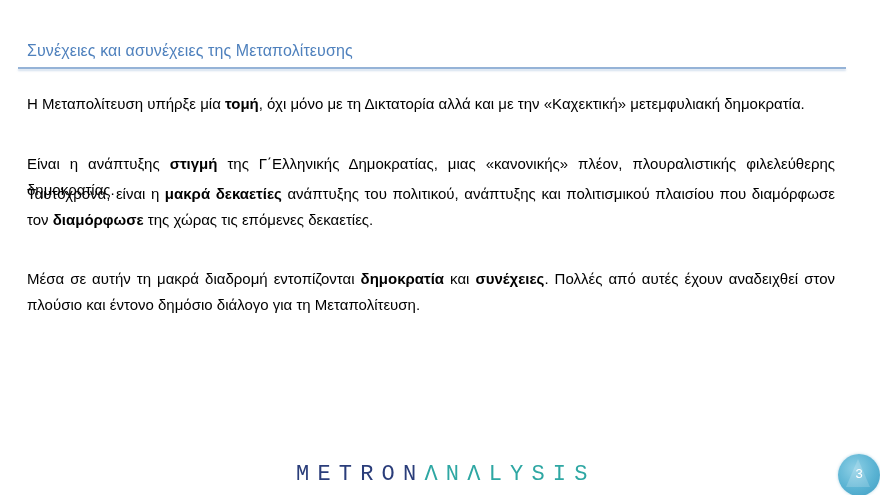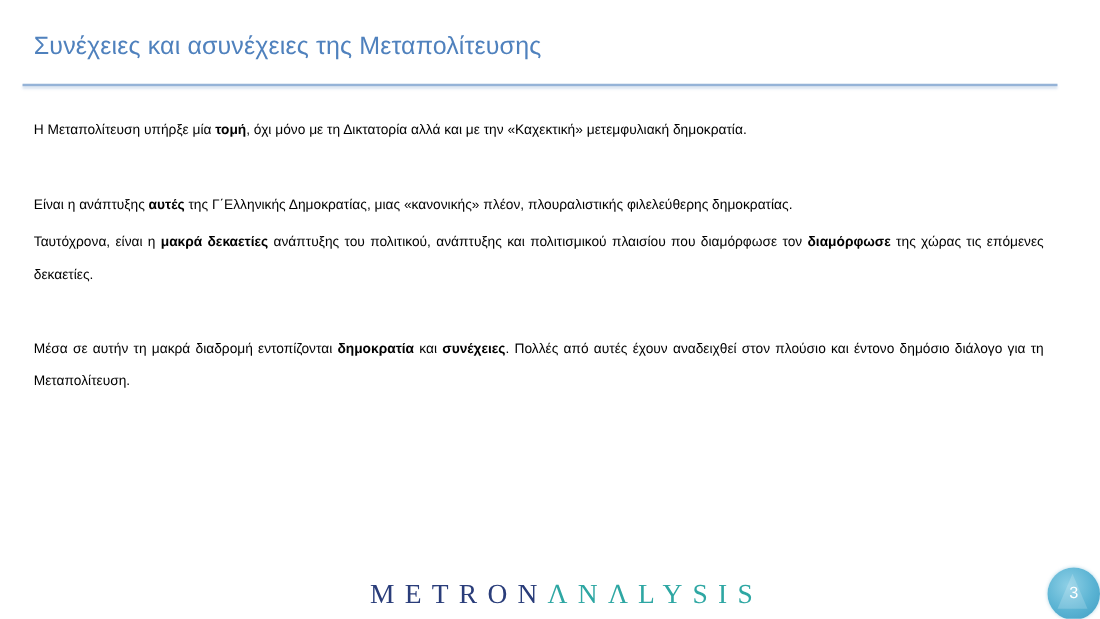--- a/index.html
+++ b/index.html
@@ -10,61 +10,61 @@
   body {
     width: 880px;
     height: 495px;
     position: relative;
     overflow: hidden;
     font-family: "Liberation Sans", "DejaVu Sans", sans-serif;
   }
   .slide-title {
     position: absolute;
     left: 27px;
-    top: 26px;
-    font-size: 20px;
+    top: 42px;
+    font-size: 16px;
     color: #4f81bd;
     font-family: "Liberation Sans", "DejaVu Sans", sans-serif;
     letter-spacing: 0.1px;
     white-space: nowrap;
   }
   .title-rule {
     position: absolute;
     left: 18px;
     top: 67px;
     width: 828px;
     height: 2px;
     background: #95b3d7;
     box-shadow: 0 2px 2px rgba(79,129,189,0.25);
   }
   .body-text {
     position: absolute;
     left: 27px;
     width: 808px;
-    font-size: 11px;
+    font-size: 15px;
     color: #000000;
     line-height: 26px;
     text-align: justify;
   }
   .body-text b {
     font-weight: bold;
   }
   .p1 { top: 91px; }
   .p2 { top: 151px; }
   .p3 { top: 181px; }
   .p4 { top: 266px; }
 
   .logo {
     position: absolute;
     left: 296px;
     top: 462px;
     font-size: 22px;
     letter-spacing: 8.2px;
     white-space: nowrap;
-    font-family: Liberation Serif, serif;
+    font-family: Liberation Mono, monospace;
   }
   .logo .metron { color: #2a3d7a; }
   .logo .analysis { color: #2ea7a3; }
 
   .page-badge {
     position: absolute;
     left: 838px;
     top: 454px;
     width: 42px;
     height: 42px;
@@ -97,21 +97,21 @@
 <body>
 
 <div class="slide-title">Συνέχειες και ασυνέχειες της Μεταπολίτευσης</div>
 <div class="title-rule"></div>
 
 <div class="body-text p1">
   <span>Η Μεταπολίτευση υπήρξε μία </span><b>τομή</b><span>, όχι μόνο με τη Δικτατορία αλλά και με την «Καχεκτική» μετεμφυλιακή δημοκρατία.</span>
 </div>
 
 <div class="body-text p2">
-  <span>Είναι η ανάπτυξης </span><b>αυτές</b><span> της Γ΄Ελληνικής Δημοκρατίας, μιας «κανονικής» πλέον, πλουραλιστικής φιλελεύθερης δημοκρατίας.</span>
+  <span>Είναι η ανάπτυξης </span><b>στιγμή</b><span> της Γ΄Ελληνικής Δημοκρατίας, μιας «κανονικής» πλέον, πλουραλιστικής φιλελεύθερης δημοκρατίας.</span>
 </div>
 
 <div class="body-text p3">
   <span>Ταυτόχρονα, είναι η </span><b>μακρά δεκαετίες</b><span> ανάπτυξης του πολιτικού, ανάπτυξης και πολιτισμικού πλαισίου που διαμόρφωσε τον </span><b>διαμόρφωσε</b><span> της χώρας τις επόμενες δεκαετίες.</span>
 </div>
 
 <div class="body-text p4">
   <span>Μέσα σε αυτήν τη μακρά διαδρομή εντοπίζονται </span><b>δημοκρατία</b><span> και </span><b>συνέχειες</b><span>. Πολλές από αυτές έχουν αναδειχθεί στον πλούσιο και έντονο δημόσιο διάλογο για τη Μεταπολίτευση.</span>
 </div>
 

